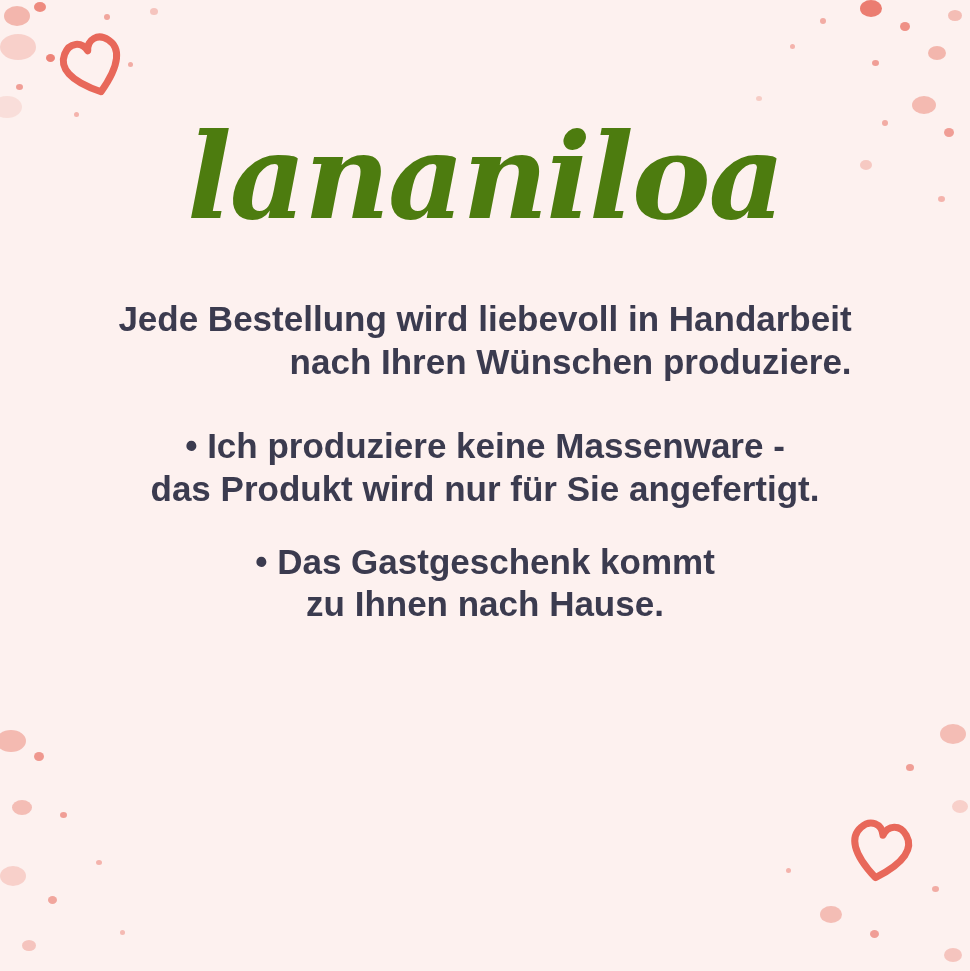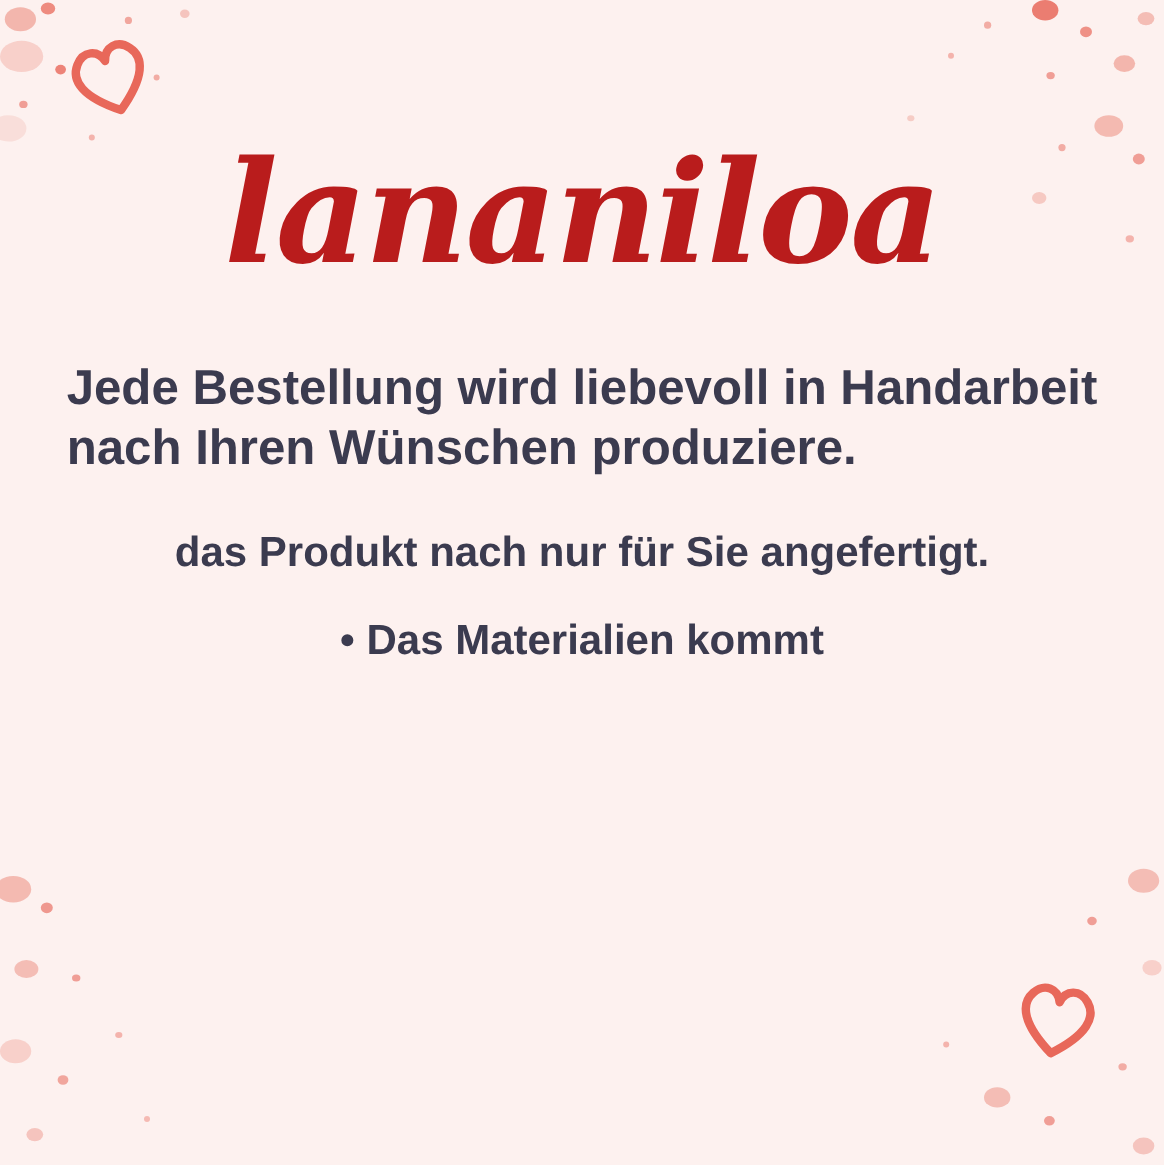--- a/index.html
+++ b/index.html
@@ -41,31 +41,31 @@
     align-items: center;
     box-sizing: border-box;
     padding-top: 118px;
   }
   #brand {
     font-family: "DejaVu Serif", serif;
     font-style: italic;
     font-weight: bold;
     font-size: 118px;
     line-height: 1;
-    color: #b91c1c;
+    color: #4d7c0f;
     letter-spacing: -2px;
     margin: 0;
     padding: 0;
     white-space: nowrap;
   }
   #tagline {
     margin-top: 62px;
-    text-align: left;
+    text-align: right;
     color: #3b3b4f;
-    font-size: 41px;
+    font-size: 35px;
     font-weight: bold;
     line-height: 1.22;
   }
   #tagline .line {
     display: block;
     white-space: nowrap;
   }
   #bullets {
     margin-top: 42px;
     text-align: center;
@@ -154,21 +154,23 @@
 
     <h1 id="brand">lananiloa</h1>
 
     <div id="tagline">
       <span class="line">Jede Bestellung wird liebevoll in Handarbeit</span>
       <span class="line">nach Ihren Wünschen produziere.</span>
     </div>
 
     <div id="bullets">
       <div class="bullet">
-        <span class="line">das Produkt nach nur für Sie angefertigt.</span>
+        <span class="line">• Ich produziere keine Massenware -</span>
+        <span class="line">das Produkt wird nur für Sie angefertigt.</span>
       </div>
       <div class="bullet">
-        <span class="line">• Das Materialien kommt</span>
+        <span class="line">• Das Gastgeschenk kommt</span>
+        <span class="line">zu Ihnen nach Hause.</span>
       </div>
     </div>
 
   </div>
 </div>
 
 </body></html>

